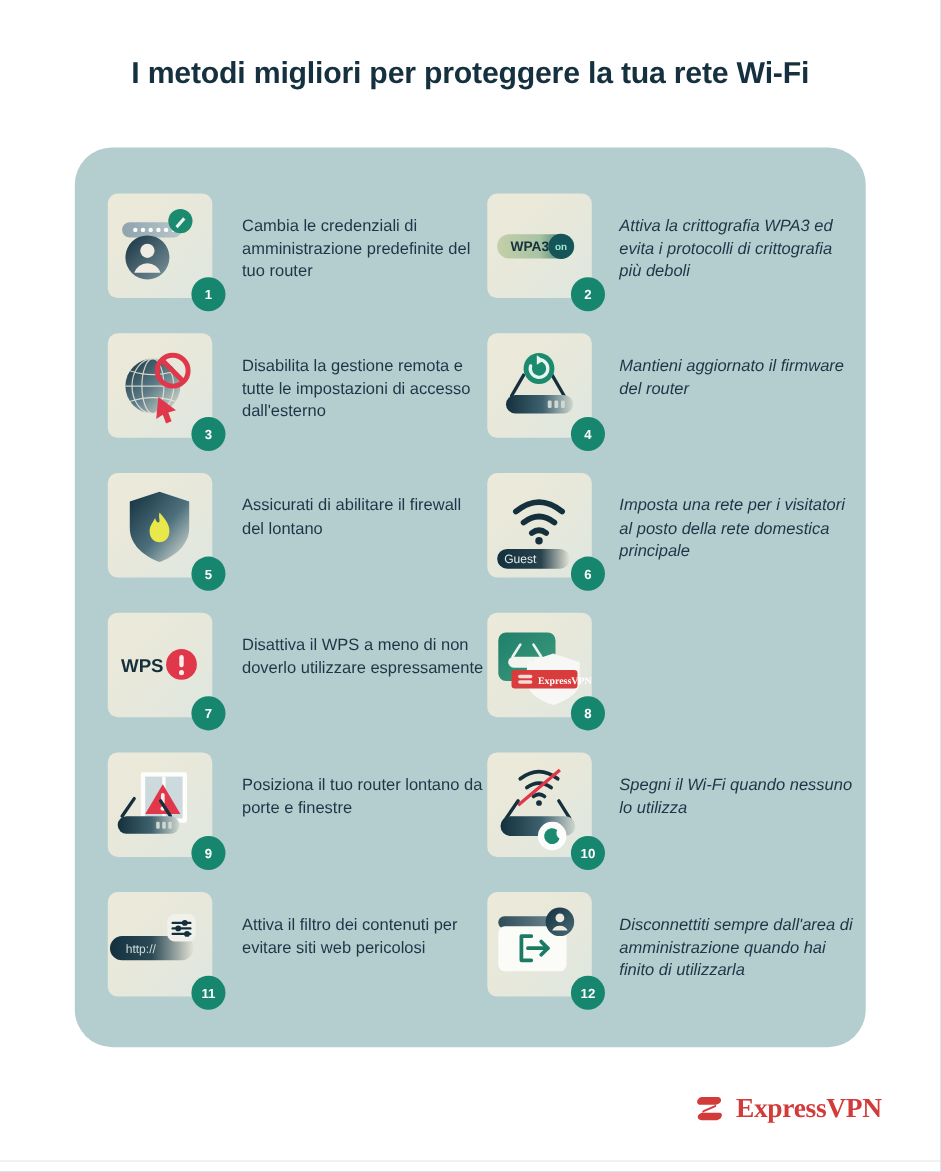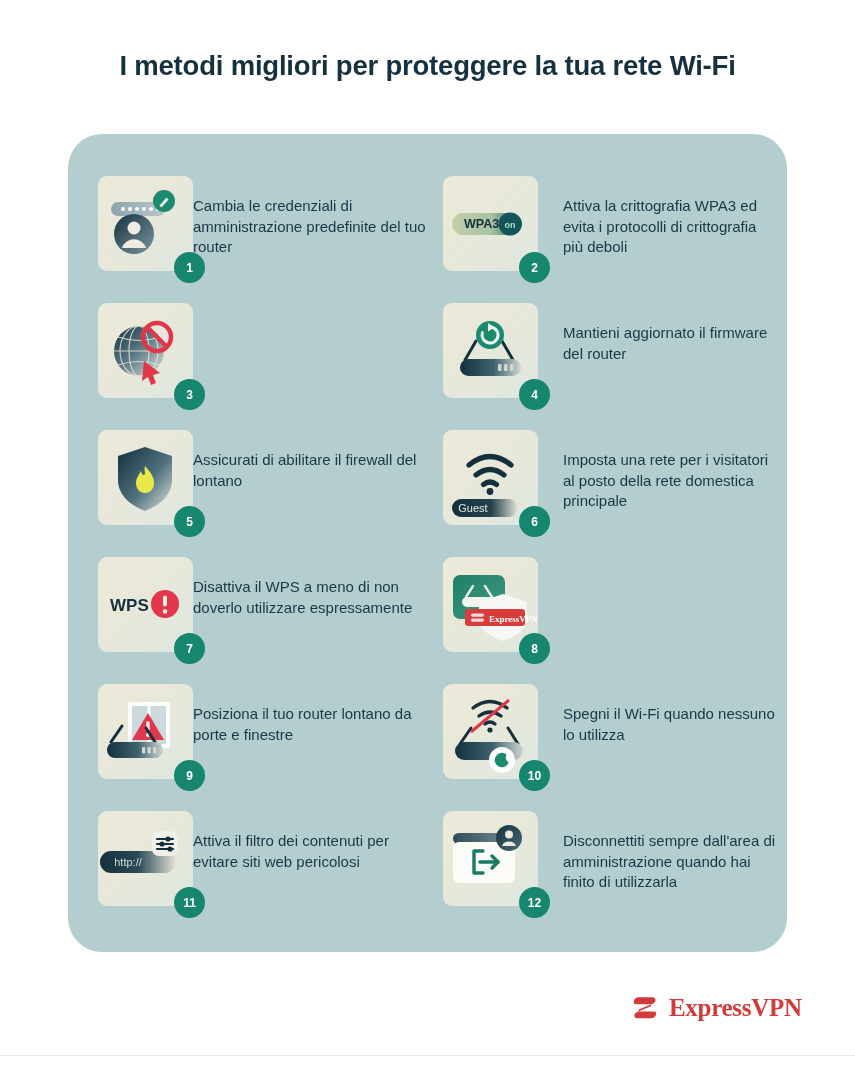--- a/index.html
+++ b/index.html
@@ -57,27 +57,28 @@
     width:31px;height:31px;border-radius:50%;
     background:#16866e;
     color:#fff;
     font-size:12px;font-weight:bold;
     display:flex;align-items:center;justify-content:center;
     line-height:1;
     z-index:6;
   }
 
   .itext{
+    margin-left:27px;
     margin-top:20px;
     font-size:15px;
     line-height:20.5px;
     color:#1c3648;
     max-width:238px;
   }
-  .item.col2 .itext{max-width:228px;margin-left:25px;}
+  .item.col2 .itext{max-width:228px;margin-left:25px;font-style:italic;}
 
   .logo{
     position:absolute;
     left:630px;top:993px;
     display:flex;align-items:center;gap:9px;
   }
   .logo-mark{width:30px;height:30px;flex:0 0 auto;}
   .logo-text{
     font-family:"Liberation Serif","DejaVu Serif",serif;
     font-size:25px;font-weight:bold;color:#d33b3b;letter-spacing:-0.3px;
@@ -172,20 +173,21 @@
               <path d="M20 34 q21 7 42 0"></path>
               <path d="M20 62 q21 -7 42 0"></path>
             </g>
           </g>
           <circle cx="59" cy="34" r="14" fill="none" stroke="#e0374a" stroke-width="4.5"></circle>
           <line x1="49.5" y1="24.5" x2="68.5" y2="43.5" stroke="#e0374a" stroke-width="4.5"></line>
           <path d="M46 58 L62 70 L55 72 L58 80 L53 82 L50 74 L44 78 Z" fill="#e0374a"></path>
         </svg>
         <div class="badge">3</div>
       </div>
+      <div class="itext">Disabilita la gestione remota e tutte le impostazioni di accesso dall'esterno</div>
     </div>
 
     <div class="item col2">
       <div class="tile">
         <svg class="tile-art" viewBox="0 0 95 95">
           <defs>
             <linearGradient id="g4a" x1="0" y1="0" x2="1" y2="0">
               <stop offset="0" stop-color="#14303d"></stop>
                 <stop offset="0.55" stop-color="#3f626f"></stop>
                 <stop offset="1" stop-color="#cfd6cf"></stop>

